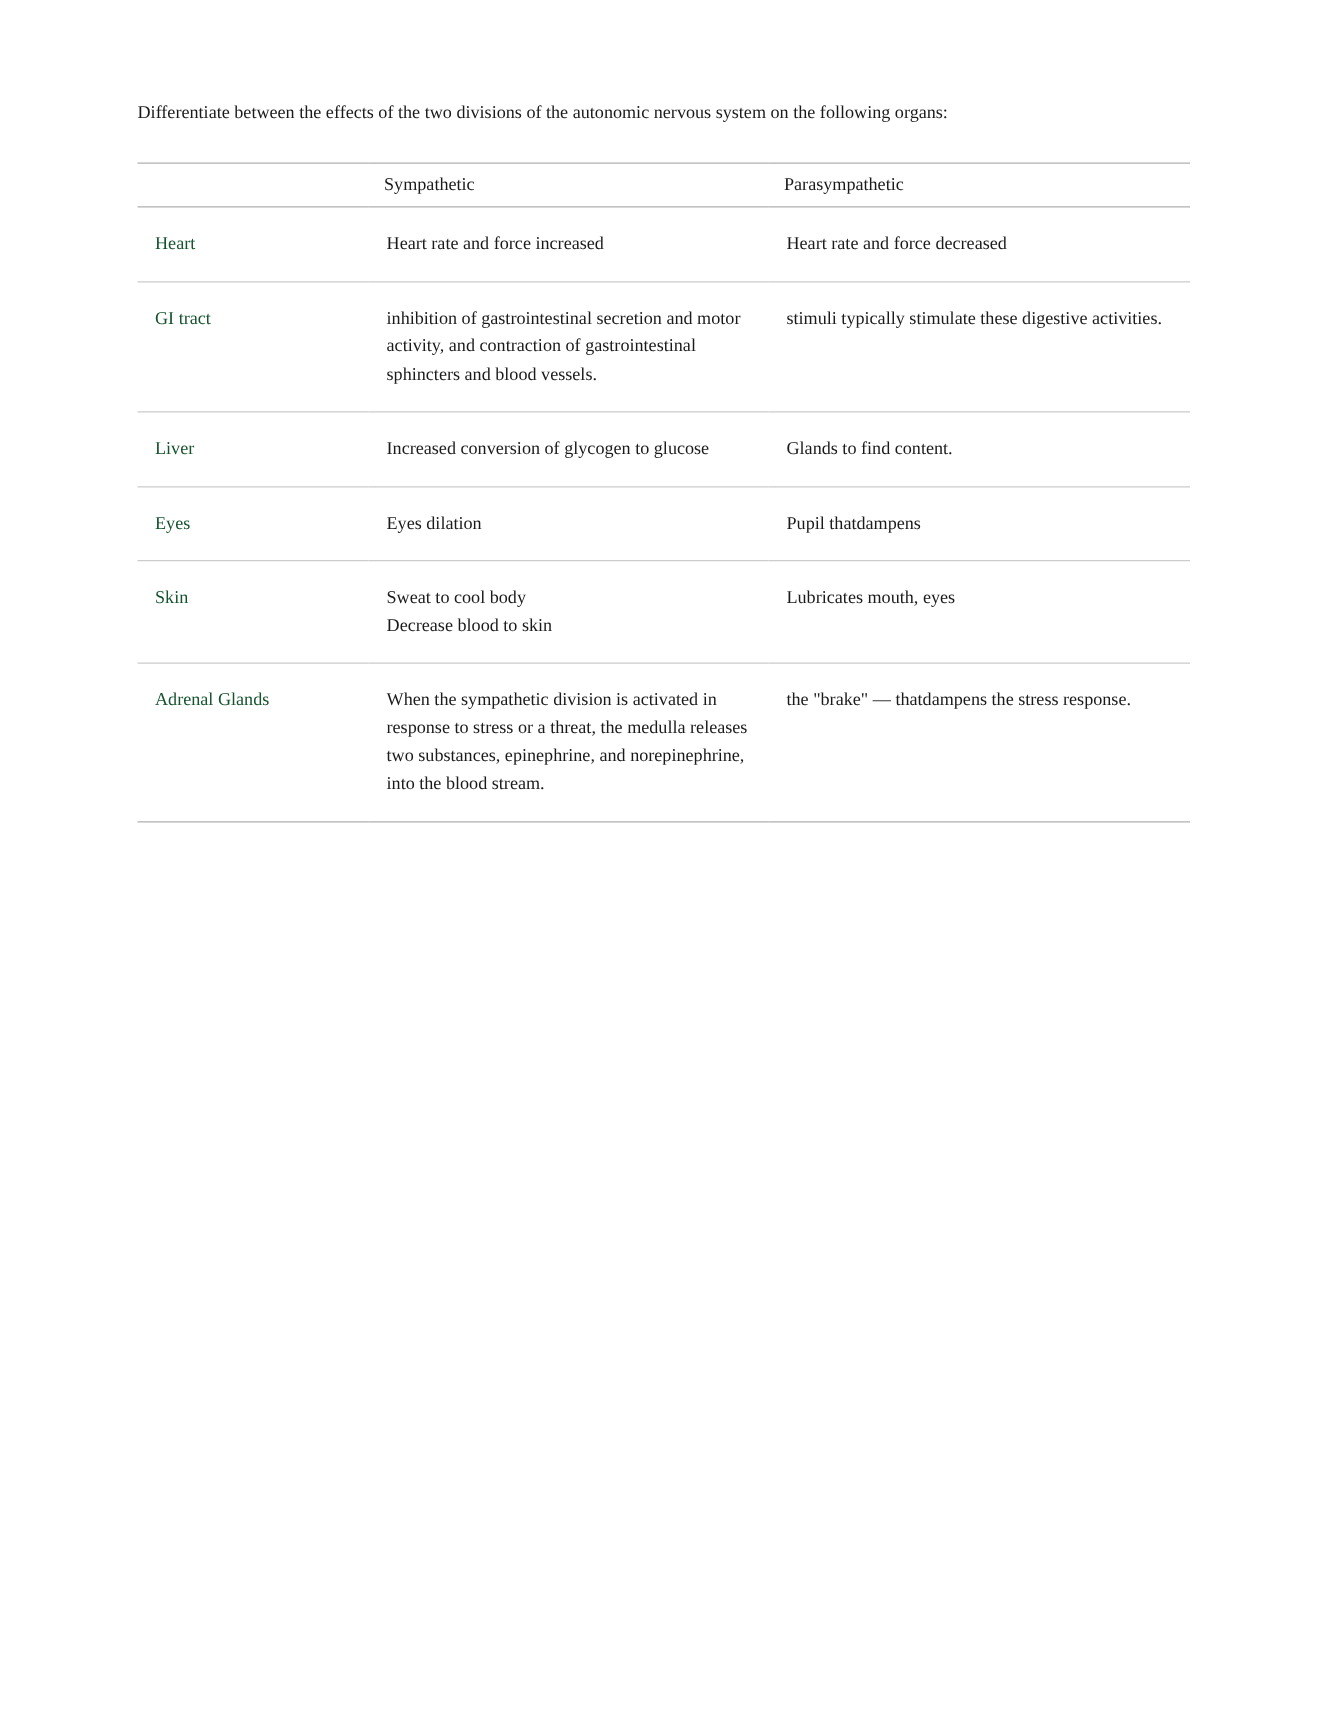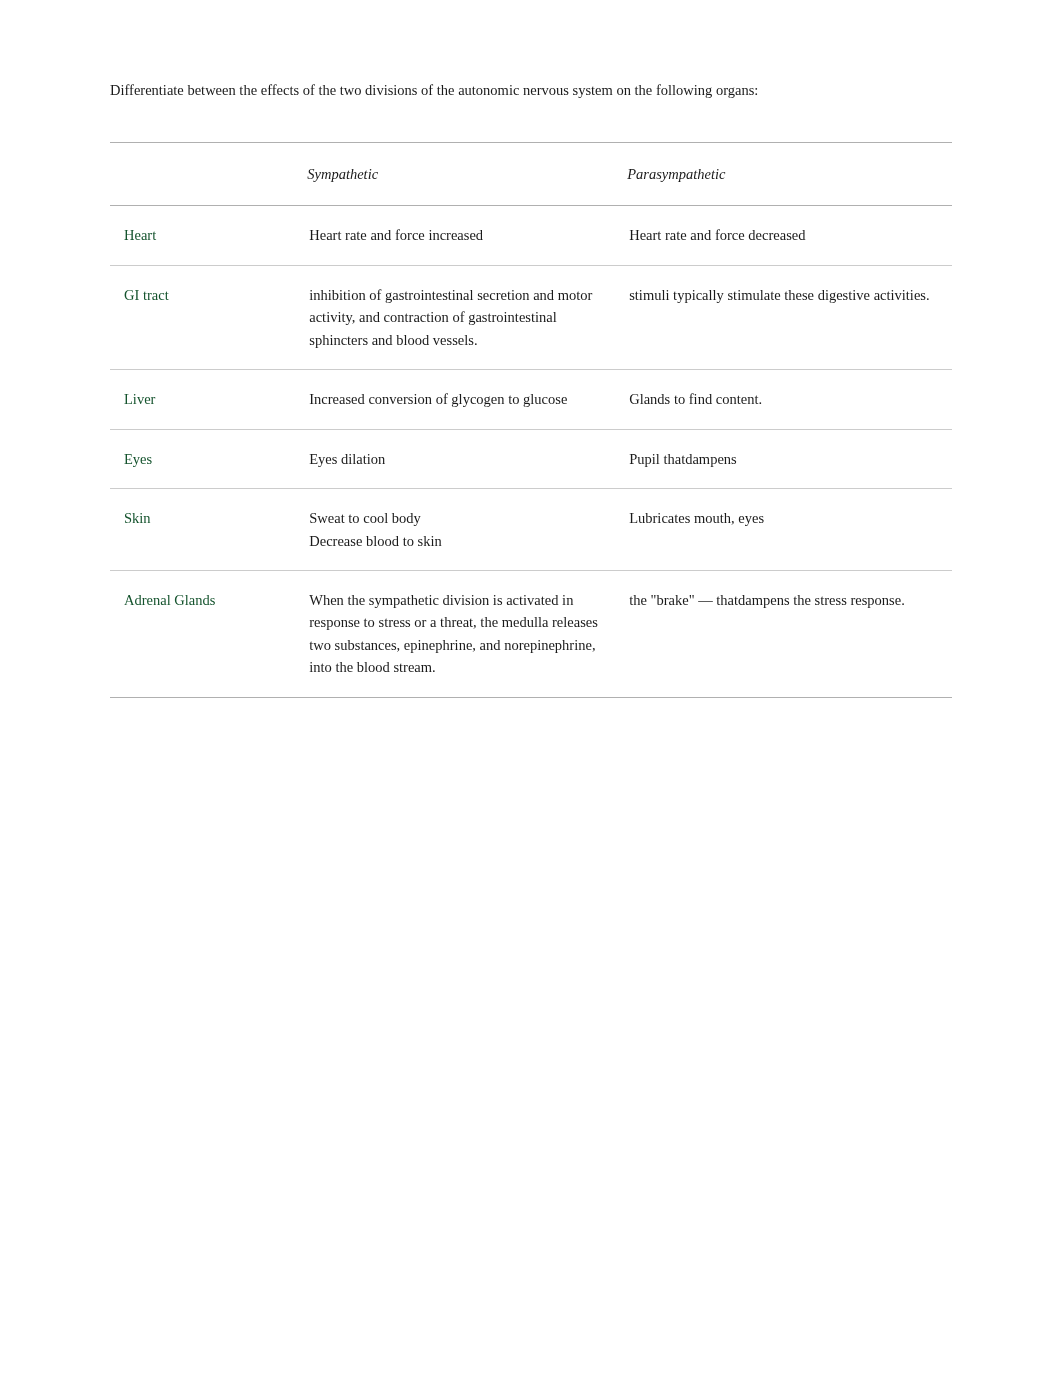--- a/index.html
+++ b/index.html
@@ -14,40 +14,39 @@
       font-size: 15px;
       color: #1a1a1a;
       width: 1062px;
       min-height: 1377px;
       padding: 80px 110px;
     }
 
     .intro-text {
       font-size: 14.5px;
       line-height: 1.5;
-      margin-bottom: 40px;
+      margin-bottom: 28px;
       color: #1a1a1a;
     }
 
     table {
       width: 100%;
       border-collapse: collapse;
       font-size: 14.5px;
     }
 
     thead tr {
       border-top: 1.5px solid #b0b0b0;
       border-bottom: 1.5px solid #b0b0b0;
     }
 
     thead td {
-      padding: 20px 12px;
+      padding: 6px 12px;
       font-weight: normal;
       vertical-align: top;
-      font-style: italic;
     }
 
     tbody tr {
       border-bottom: 1px solid #cccccc;
     }
 
     tbody tr:last-child {
       border-bottom: 1.5px solid #b0b0b0;
     }
 

